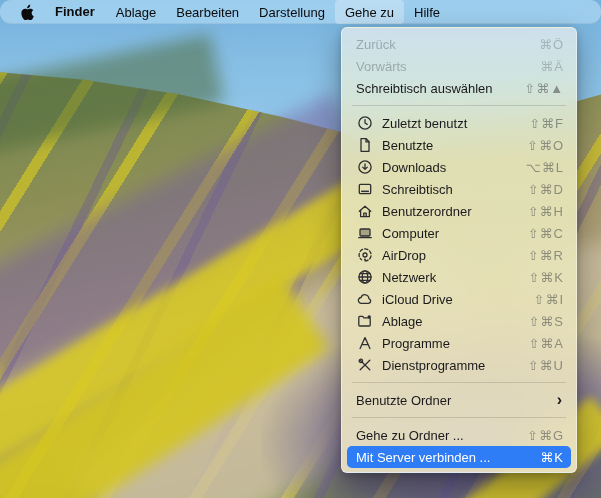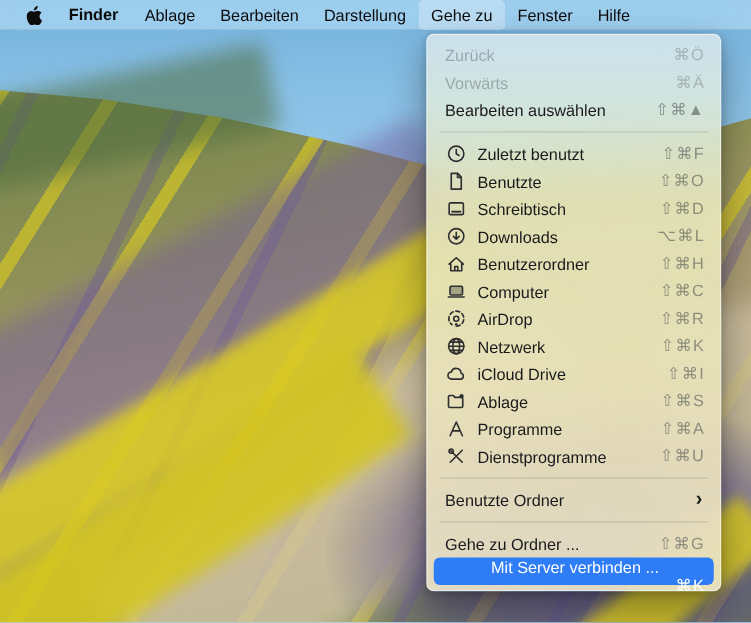--- a/index.html
+++ b/index.html
@@ -33,21 +33,21 @@
     background:rgba(78,108,62,0.55); filter:blur(8px); }
   .purple-hill-br { right:-90px; bottom:-70px; width:430px; height:250px;
     background:radial-gradient(ellipse at center, rgba(92,82,142,0.95) 0%, rgba(92,82,142,0.6) 45%, rgba(92,82,142,0) 72%); }
   .yellow-br { right:-25px; bottom:5px; width:170px; height:48px; transform:rotate(-40deg);
     background:rgba(216,201,34,0.85); filter:blur(5px); }
 
   
   .menubar { position:absolute; left:0; top:0; width:601px; height:24px;
     background:rgba(196,226,243,0.55); backdrop-filter:blur(18px) saturate(1.4);
     display:flex; align-items:stretch; padding-left:10px;
-    font-size:13px; color:#0b0b0c; border-bottom:1px solid rgba(0,0,0,0.06); }
+    font-size:13px; color:#0b0b0c; border-bottom:1px solid rgba(0,0,0,0.06);border-radius:11px; }
   .mb-item { display:flex; align-items:center; padding:12px 10px; white-space:nowrap; border-radius:4px; }
   .mb-item.bold { font-weight:700; padding:0 11px; }
   .mb-item.active { background:rgba(255,255,255,0.30); }
   .mb-apple { display:flex; align-items:center; padding:0 10px; }
   .mb-apple svg { display:block; }
 
   
   .menu-panel { position:absolute; left:341px; top:27px; width:236px;
     padding:5px 0 4px; border-radius:6px;
     background:linear-gradient(180deg,
@@ -58,21 +58,21 @@
     border:1px solid rgba(255,255,255,0.45);
     box-shadow:0 12px 30px rgba(0,0,0,0.35), 0 2px 8px rgba(0,0,0,0.18); }
   .menu-item { height:22px; margin:0 5px; padding:0 7px 0 9px; border-radius:5px;
     display:flex; align-items:center; font-size:13px; color:#1a1a1c; white-space:nowrap; }
   .menu-item .mi-icon { width:17px; margin-right:9px; display:flex; align-items:center; justify-content:center; }
   .menu-item .mi-icon svg { display:block; }
   .menu-item .shortcut { margin-left:auto; color:rgba(70,72,74,0.55); letter-spacing:1px; font-size:13px; }
   .menu-item .submenu-arrow { margin-left:auto; font-size:16px; font-weight:700; line-height:1; color:#1a1a1c; padding-right:2px; }
   .menu-item.disabled { color:rgba(50,52,54,0.33);gap:45px; }
   .menu-item.disabled .shortcut { color:rgba(70,72,74,0.30); }
-  .menu-item.highlighted { background:#2e7cf6; color:#ffffff;flex-direction:column; }
+  .menu-item.highlighted { background:#2e7cf6; color:#ffffff; }
   .menu-item.highlighted .shortcut { color:#ffffff; }
   .separator { height:1px; background:rgba(0,0,0,0.13); margin:6px 10px; }
 
   .ic { stroke:#2e2e30; stroke-width:1.3; fill:none; stroke-linecap:round; stroke-linejoin:round; }
 </style>
 </head>
 <body>
 
 <div class="screen">
 
@@ -95,36 +95,35 @@
         <svg width="14" height="17" viewBox="0 0 14 17">
             <path fill="#0b0b0c" d="M11.6 10.1c0-1.9 1.6-2.8 1.7-2.9-.9-1.3-2.3-1.5-2.8-1.5-1.2-.1-2.3.7-2.9.7-.6 0-1.5-.7-2.5-.7-1.3 0-2.5.8-3.1 1.9-1.3 2.3-.3 5.8 1 7.7.6.9 1.4 2 2.4 1.9 1 0 1.3-.6 2.5-.6s1.5.6 2.5.6c1 0 1.7-.9 2.3-1.8.7-1.1 1-2.1 1-2.2 0 0-2-.8-2.1-3.1zM9.4 4.2c.5-.7.9-1.6.8-2.5-.8 0-1.8.5-2.3 1.2-.5.6-.9 1.5-.8 2.4.9.1 1.8-.4 2.3-1.1z"></path>
           </svg>
       </span>
     </div>
     <div class="mb-item bold">Finder</div>
     <div class="mb-item">Ablage</div>
     <div class="mb-item">Bearbeiten</div>
     <div class="mb-item">Darstellung</div>
     <div class="mb-item active">Gehe zu</div>
-    <div class="mb-item">Fenster</div>
     <div class="mb-item">Hilfe</div>
   </div>
 
   <div class="menu-panel">
 
     <div class="menu-item disabled">
       <span>Zurück</span>
       <span class="shortcut">⌘Ö</span>
     </div>
     <div class="menu-item disabled">
       <span>Vorwärts</span>
       <span class="shortcut">⌘Ä</span>
     </div>
     <div class="menu-item">
-      <span>Bearbeiten auswählen</span>
+      <span>Schreibtisch auswählen</span>
       <span class="shortcut">⇧⌘▲</span>
     </div>
 
     <div class="separator"></div>
 
     <div class="menu-item">
       <span class="mi-icon">
         <svg width="16" height="16" viewBox="0 0 16 16" class="ic">
             <circle cx="8" cy="8" r="6.1"></circle>
             <path d="M8 4.6V8l2.2 1.4"></path>
@@ -139,36 +138,36 @@
             <path d="M4 1.7h5.2l2.8 3v9.6H4z"></path>
             <path d="M9 1.9v3h3"></path>
           </svg>
       </span>
       <span>Benutzte</span>
       <span class="shortcut">⇧⌘O</span>
     </div>
     <div class="menu-item">
       <span class="mi-icon">
         <svg width="16" height="16" viewBox="0 0 16 16" class="ic">
+            <circle cx="8" cy="8" r="6.1"></circle>
+            <path d="M8 4.8v5.4M5.7 8.1L8 10.4l2.3-2.3"></path>
+          </svg>
+      </span>
+      <span>Downloads</span>
+      <span class="shortcut">⌥⌘L</span>
+    </div>
+    <div class="menu-item">
+      <span class="mi-icon">
+        <svg width="16" height="16" viewBox="0 0 16 16" class="ic">
             <rect x="2.3" y="3.3" width="11.4" height="9.4" rx="1.2"></rect>
             <rect x="4.1" y="9.6" width="7.8" height="1.5" fill="#2e2e30" stroke="none"></rect>
           </svg>
       </span>
       <span>Schreibtisch</span>
       <span class="shortcut">⇧⌘D</span>
-    </div>
-    <div class="menu-item">
-      <span class="mi-icon">
-        <svg width="16" height="16" viewBox="0 0 16 16" class="ic">
-            <circle cx="8" cy="8" r="6.1"></circle>
-            <path d="M8 4.8v5.4M5.7 8.1L8 10.4l2.3-2.3"></path>
-          </svg>
-      </span>
-      <span>Downloads</span>
-      <span class="shortcut">⌥⌘L</span>
     </div>
     <div class="menu-item">
       <span class="mi-icon">
         <svg width="16" height="16" viewBox="0 0 16 16" class="ic">
             <path d="M2.3 8.3L8 3.2l5.7 5.1M3.6 7.4v6.2h8.8V7.4M6.8 13.6v-3.4h2.4v3.4"></path>
           </svg>
       </span>
       <span>Benutzerordner</span>
       <span class="shortcut">⇧⌘H</span>
     </div>

